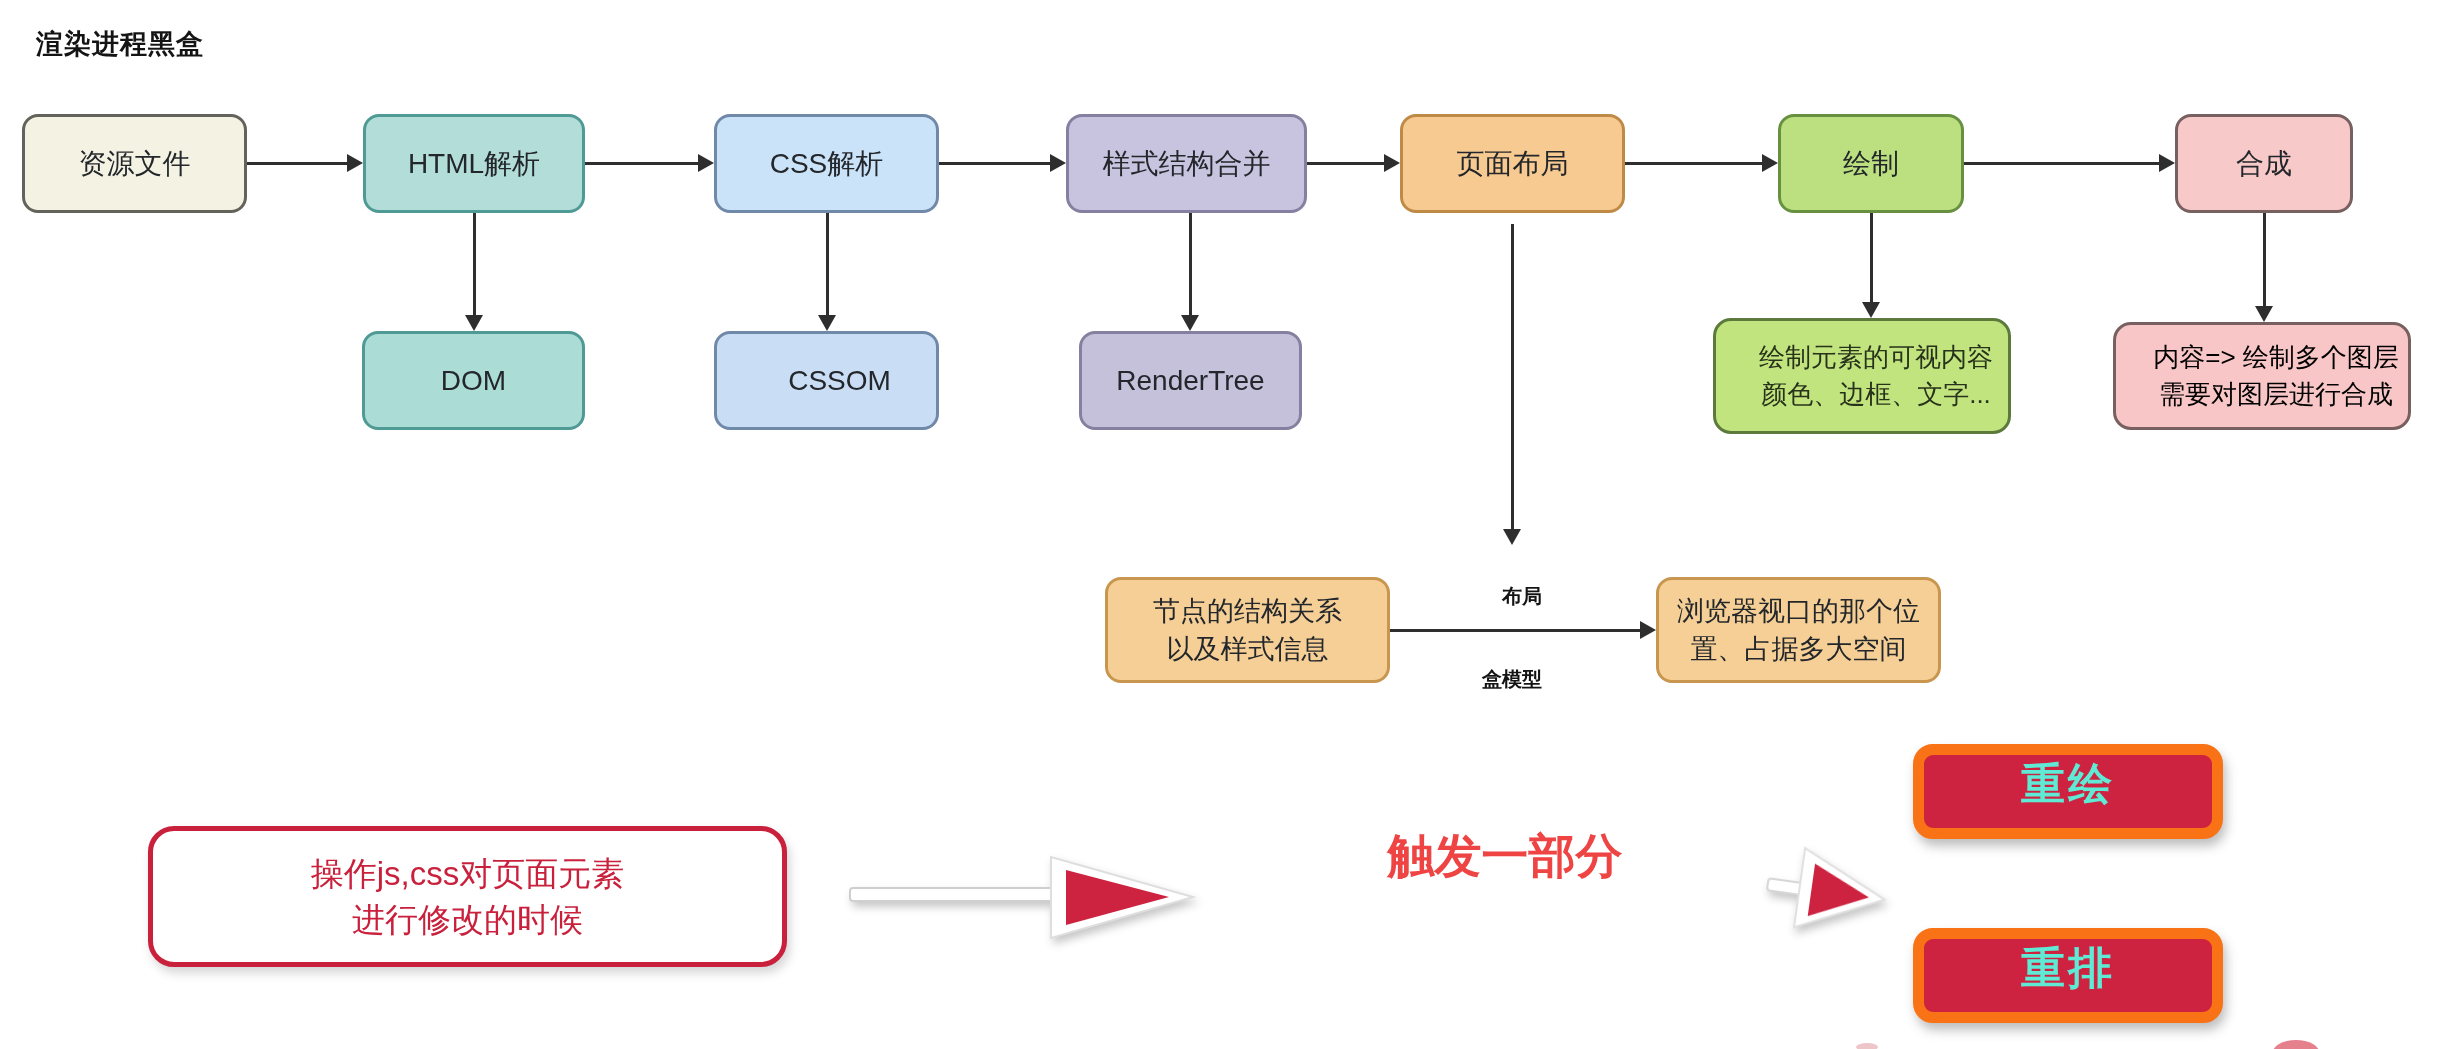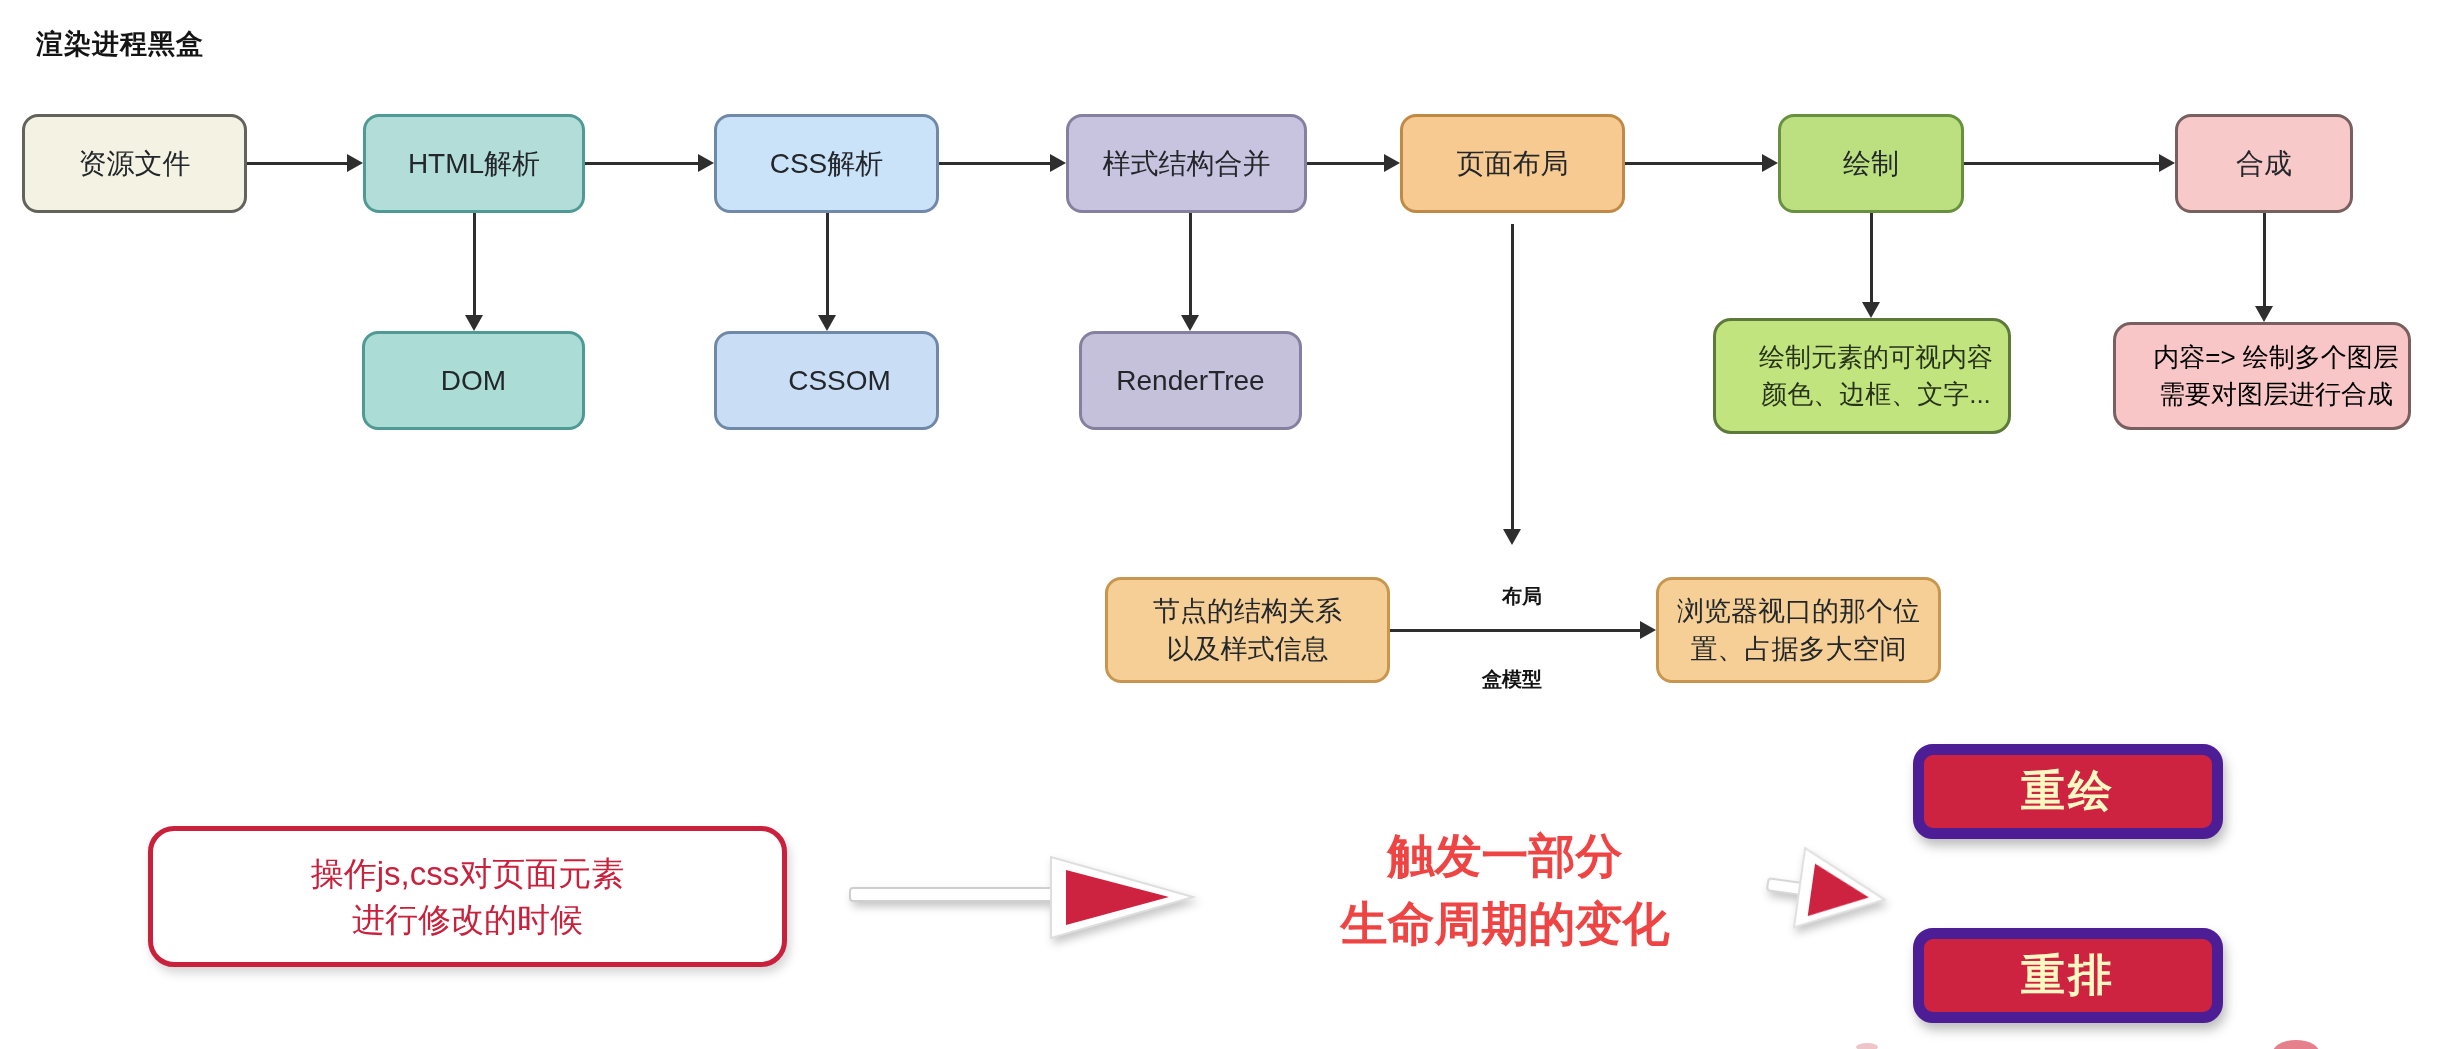--- a/index.html
+++ b/index.html
@@ -55,25 +55,25 @@
   }
   .effect-text{
     position:absolute;transform:translateX(-50%);
     text-align:center;
     font-size:47px;line-height:68px;font-weight:700;
     white-space:nowrap;
   }
   .result-btn{
     position:absolute;
     width:288px;height:73px;
-    border:11px solid #4c1d95;
+    border:11px solid #f97316;
     border-radius:20px;
     box-shadow:3px 7px 11px rgba(70,70,70,0.35);
-    display:flex;align-items:center;justify-content:center;
-    color:#fef9c3;font-size:44px;font-weight:700;letter-spacing:3px;
+    display:flex;justify-content:center;
+    color:#5eead4;font-size:44px;font-weight:700;letter-spacing:3px;
   }
   .fat-arrow{position:absolute;filter:drop-shadow(3px 5px 4px rgba(0,0,0,0.22));}
   .artifact{position:absolute;border-radius:50%;}
 </style>
 </head>
 <body>
 
 <div class="canvas">
 
   <div class="title">渲染进程黑盒</div>
@@ -192,21 +192,20 @@
   </div>
 
   <svg class="fat-arrow" style="left:845px;top:850px" width="360" height="95" viewBox="0 0 360 95">
     <rect x="5" y="38" width="215" height="13" rx="3" fill="#ffffff" stroke="#cfcfcf" stroke-width="2"></rect>
     <polygon points="206,7 206,88 348,47" fill="#ffffff" stroke="#dedede" stroke-width="2"></polygon>
     <polygon points="221,20 221,75 324,47" fill="#ce2340"></polygon>
   </svg>
 
   <div class="effect-text" style="left: 1505px; top: 822px; color: #ef4444;">
     <span style="display:block">触发一部分</span>
-    <span style="display:block">生命周期的变化</span>
   </div>
 
   <svg class="fat-arrow" style="left:1765px;top:846px;transform:rotate(8deg)" width="130" height="96" viewBox="0 0 130 96">
     <rect x="2" y="41" width="40" height="12" rx="3" fill="#ffffff" stroke="#d6d6d6" stroke-width="2"></rect>
     <polygon points="34,6 34,86 120,46" fill="#ffffff" stroke="#e0e0e0" stroke-width="2"></polygon>
     <polygon points="46,20 46,73 104,46" fill="#ce2340"></polygon>
   </svg>
 
   <div class="result-btn" style="left: 1913px; top: 744px; background-color: rgb(206, 35, 64);">
     <span>重绘</span>

